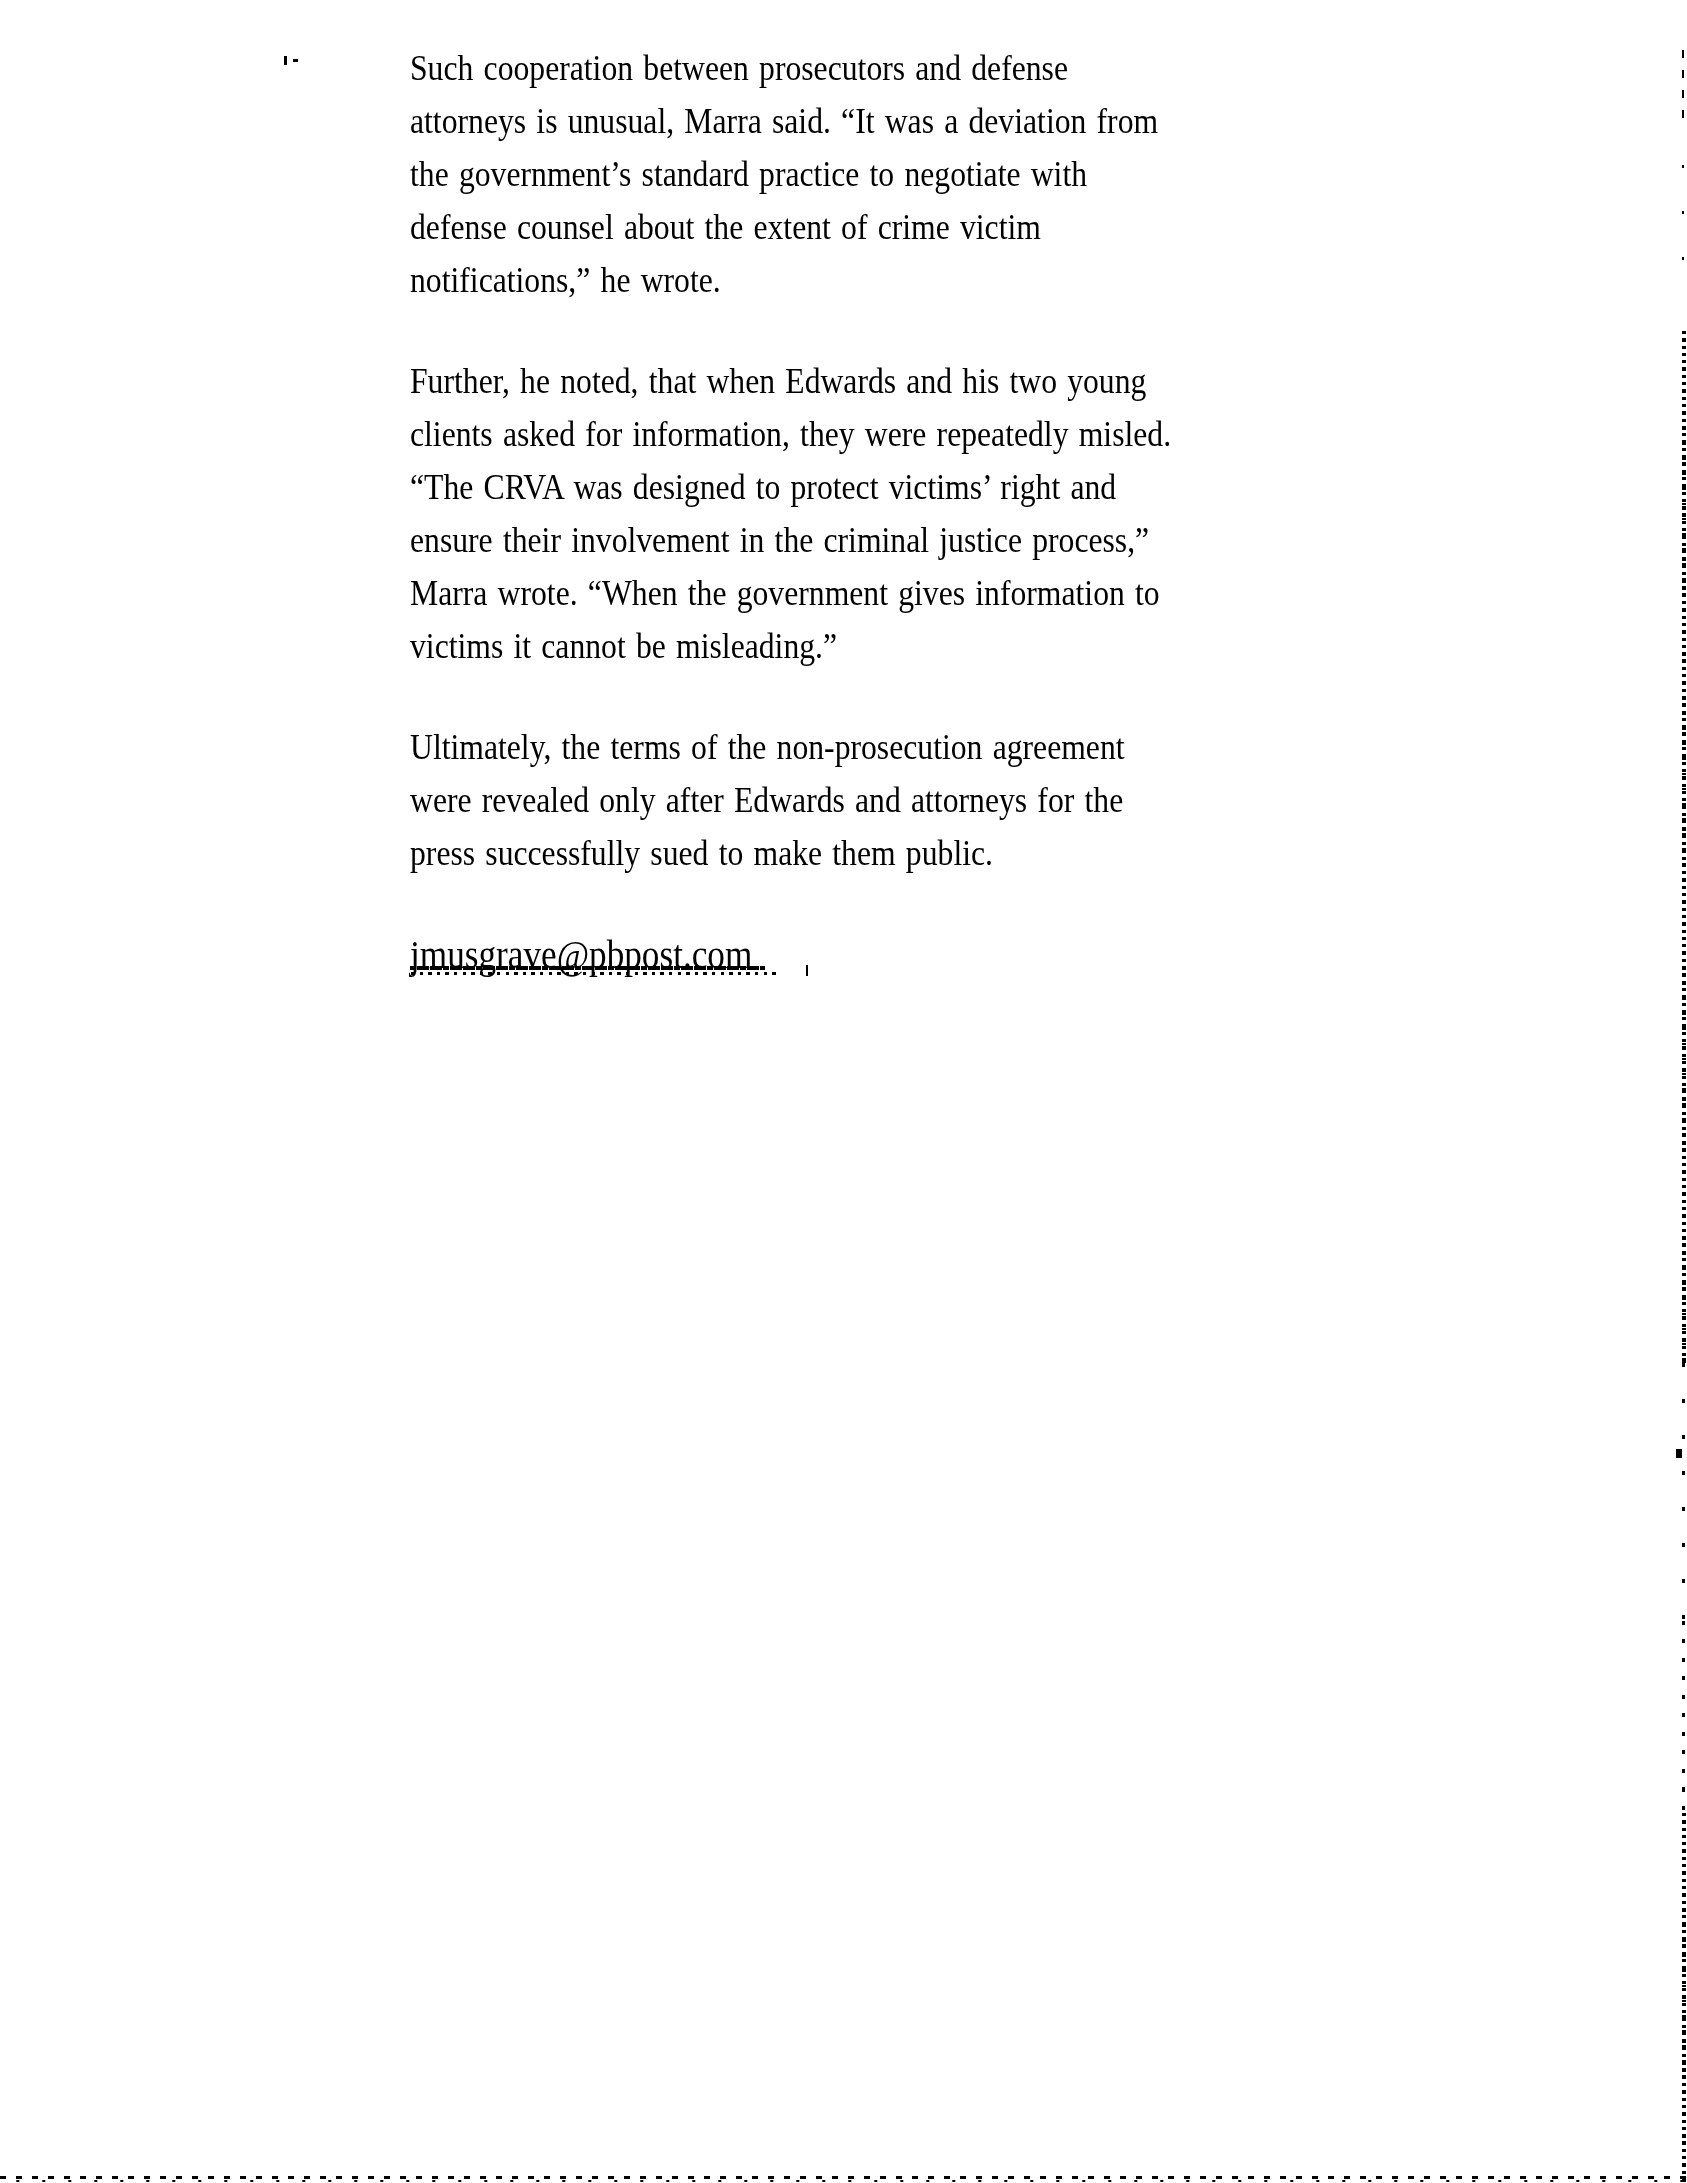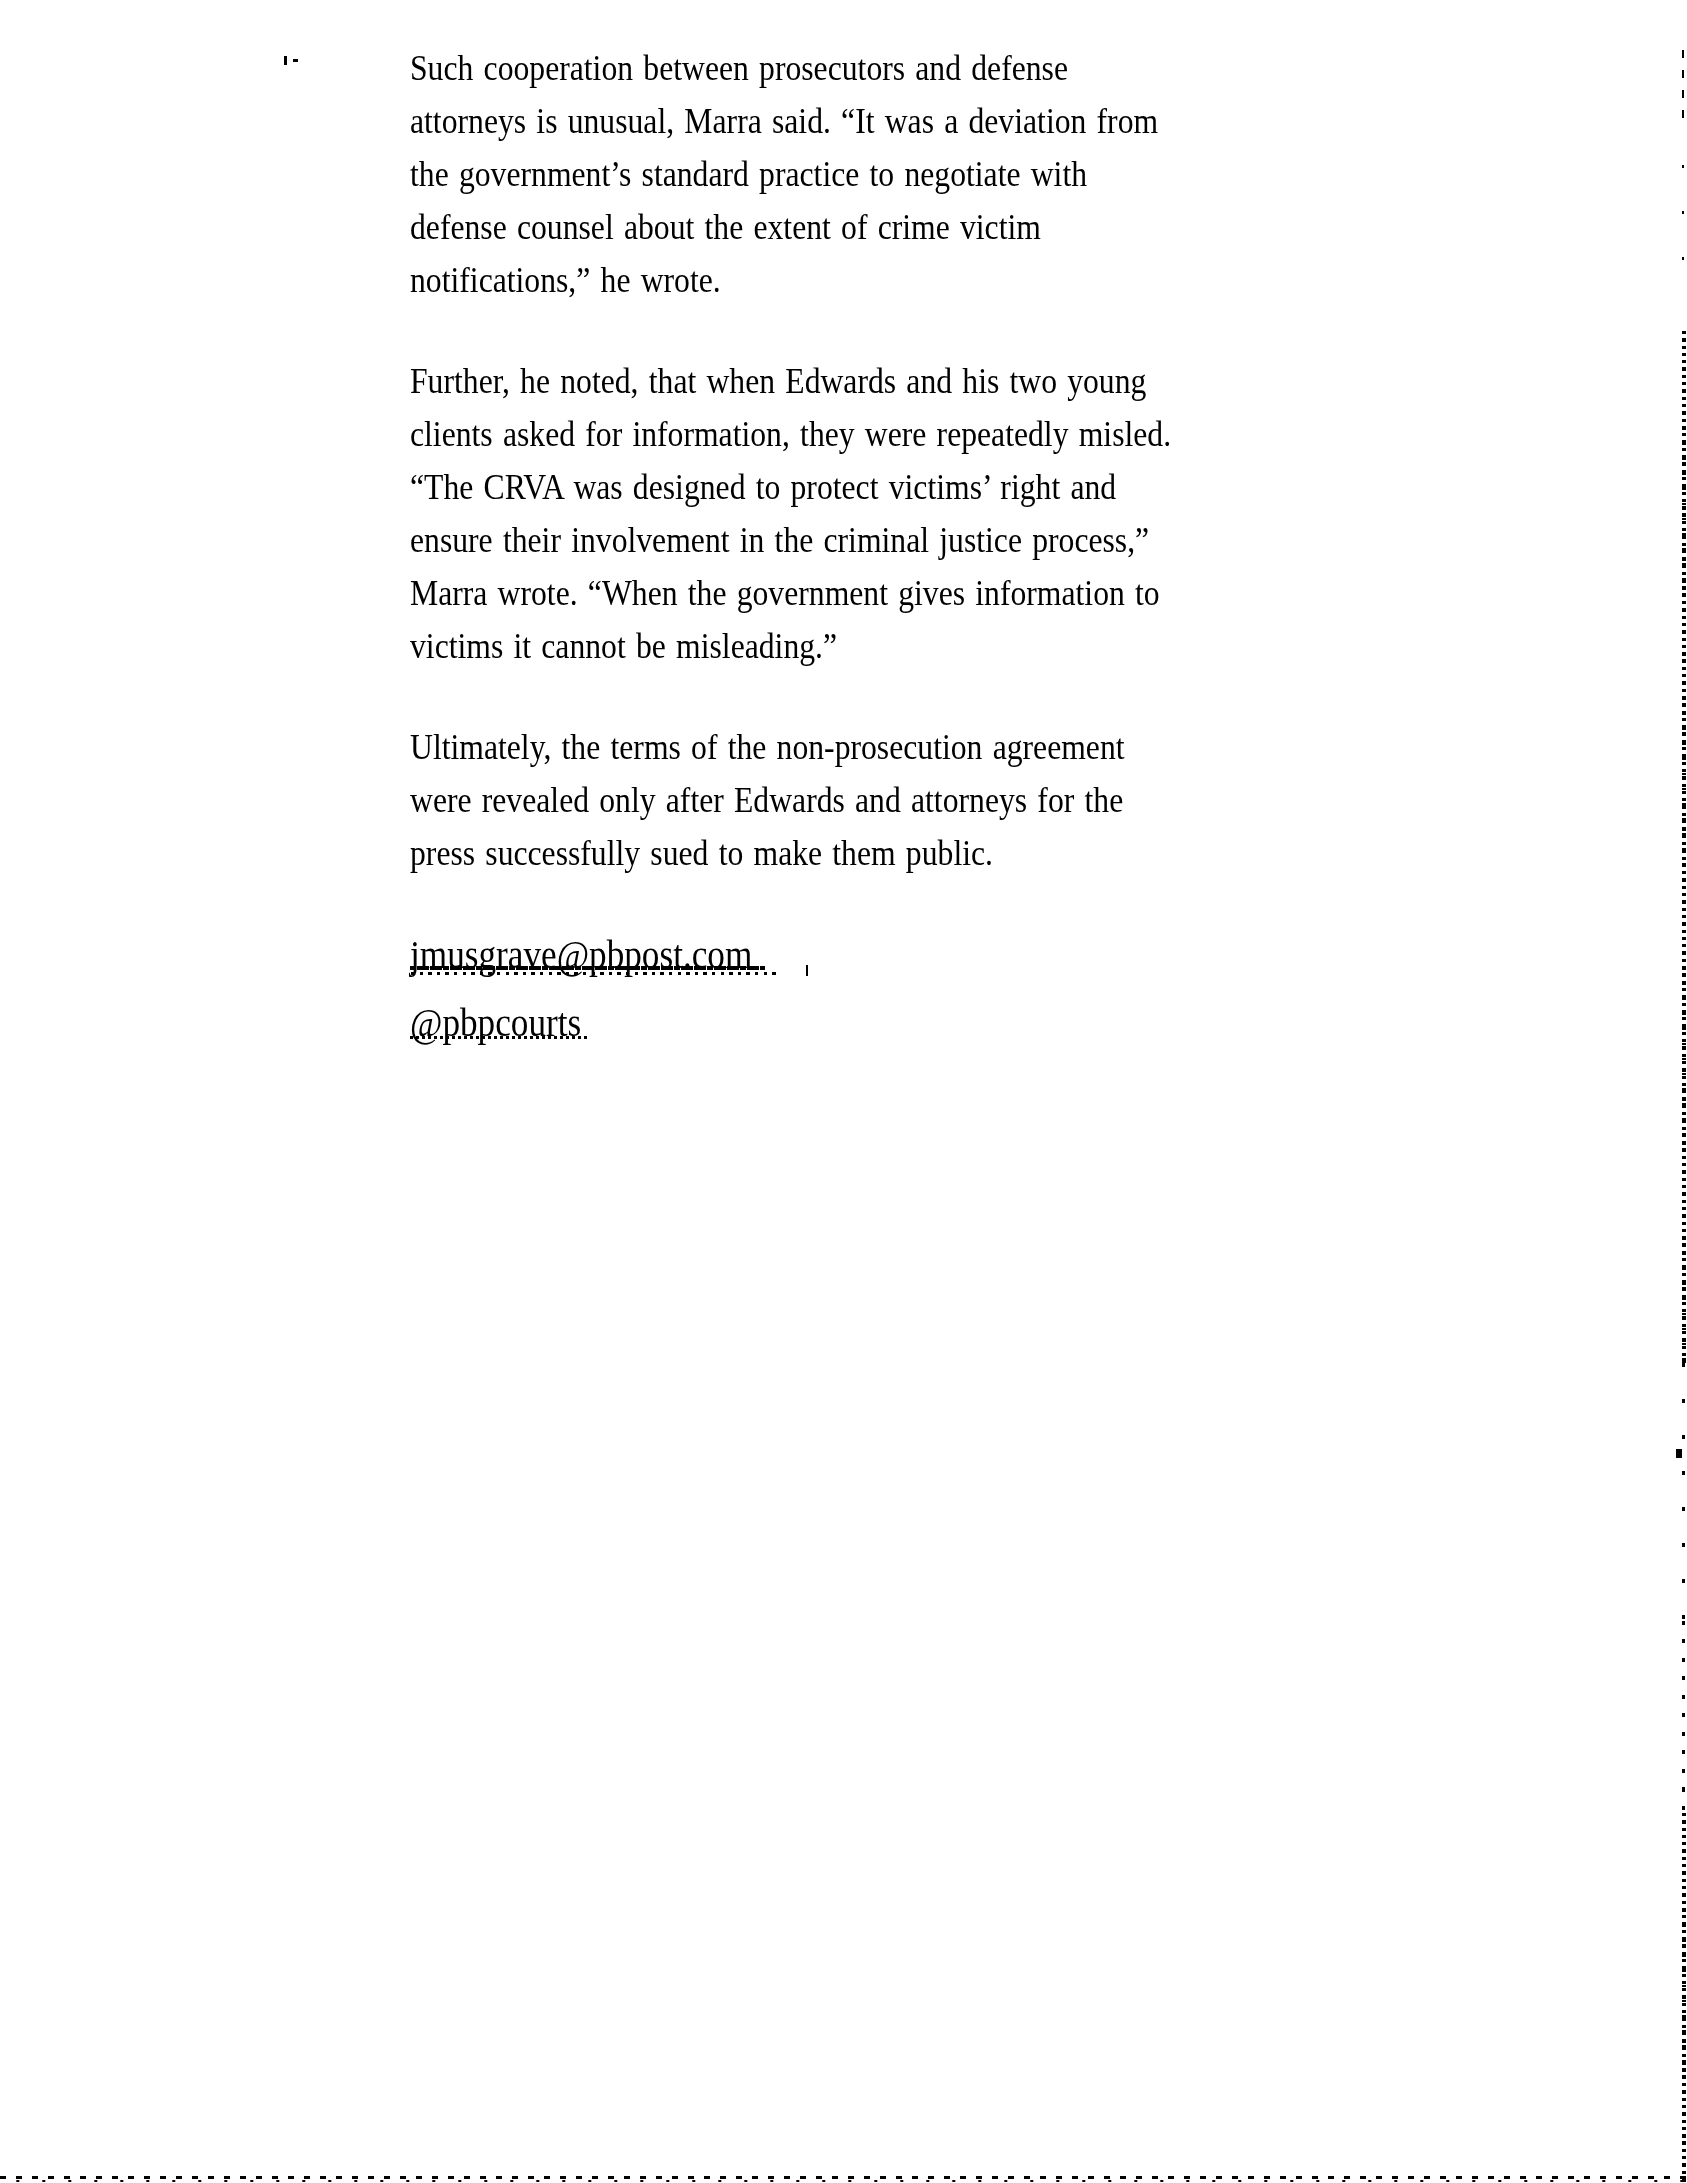--- a/index.html
+++ b/index.html
@@ -134,24 +134,20 @@
 press successfully sued to make them public.</div>
       </div>
 
     <div class="linkblock email">
       <span class="linktext">jmusgrave@pbpost.com</span>
       <div class="u-solid"></div>
       <div class="u-dotted"></div>
       <div class="u-tick"></div>
     </div>
 
-    <div class="linkblock social">
-      <span class="linktext">@pbpcourts</span>
-      <div class="u-dotted social-dotted"></div>
-    </div>
   </div>
 
   <div class="rn rn-top"></div>
   <div class="rn rn-dots1"></div>
   <div class="rn rn-dense1"></div>
   <div class="rn rn-sparse2"></div>
   <div class="rn rn-bolddash"></div>
   <div class="rn rn-sparse3"></div>
   <div class="rn rn-dense2"></div>
 

